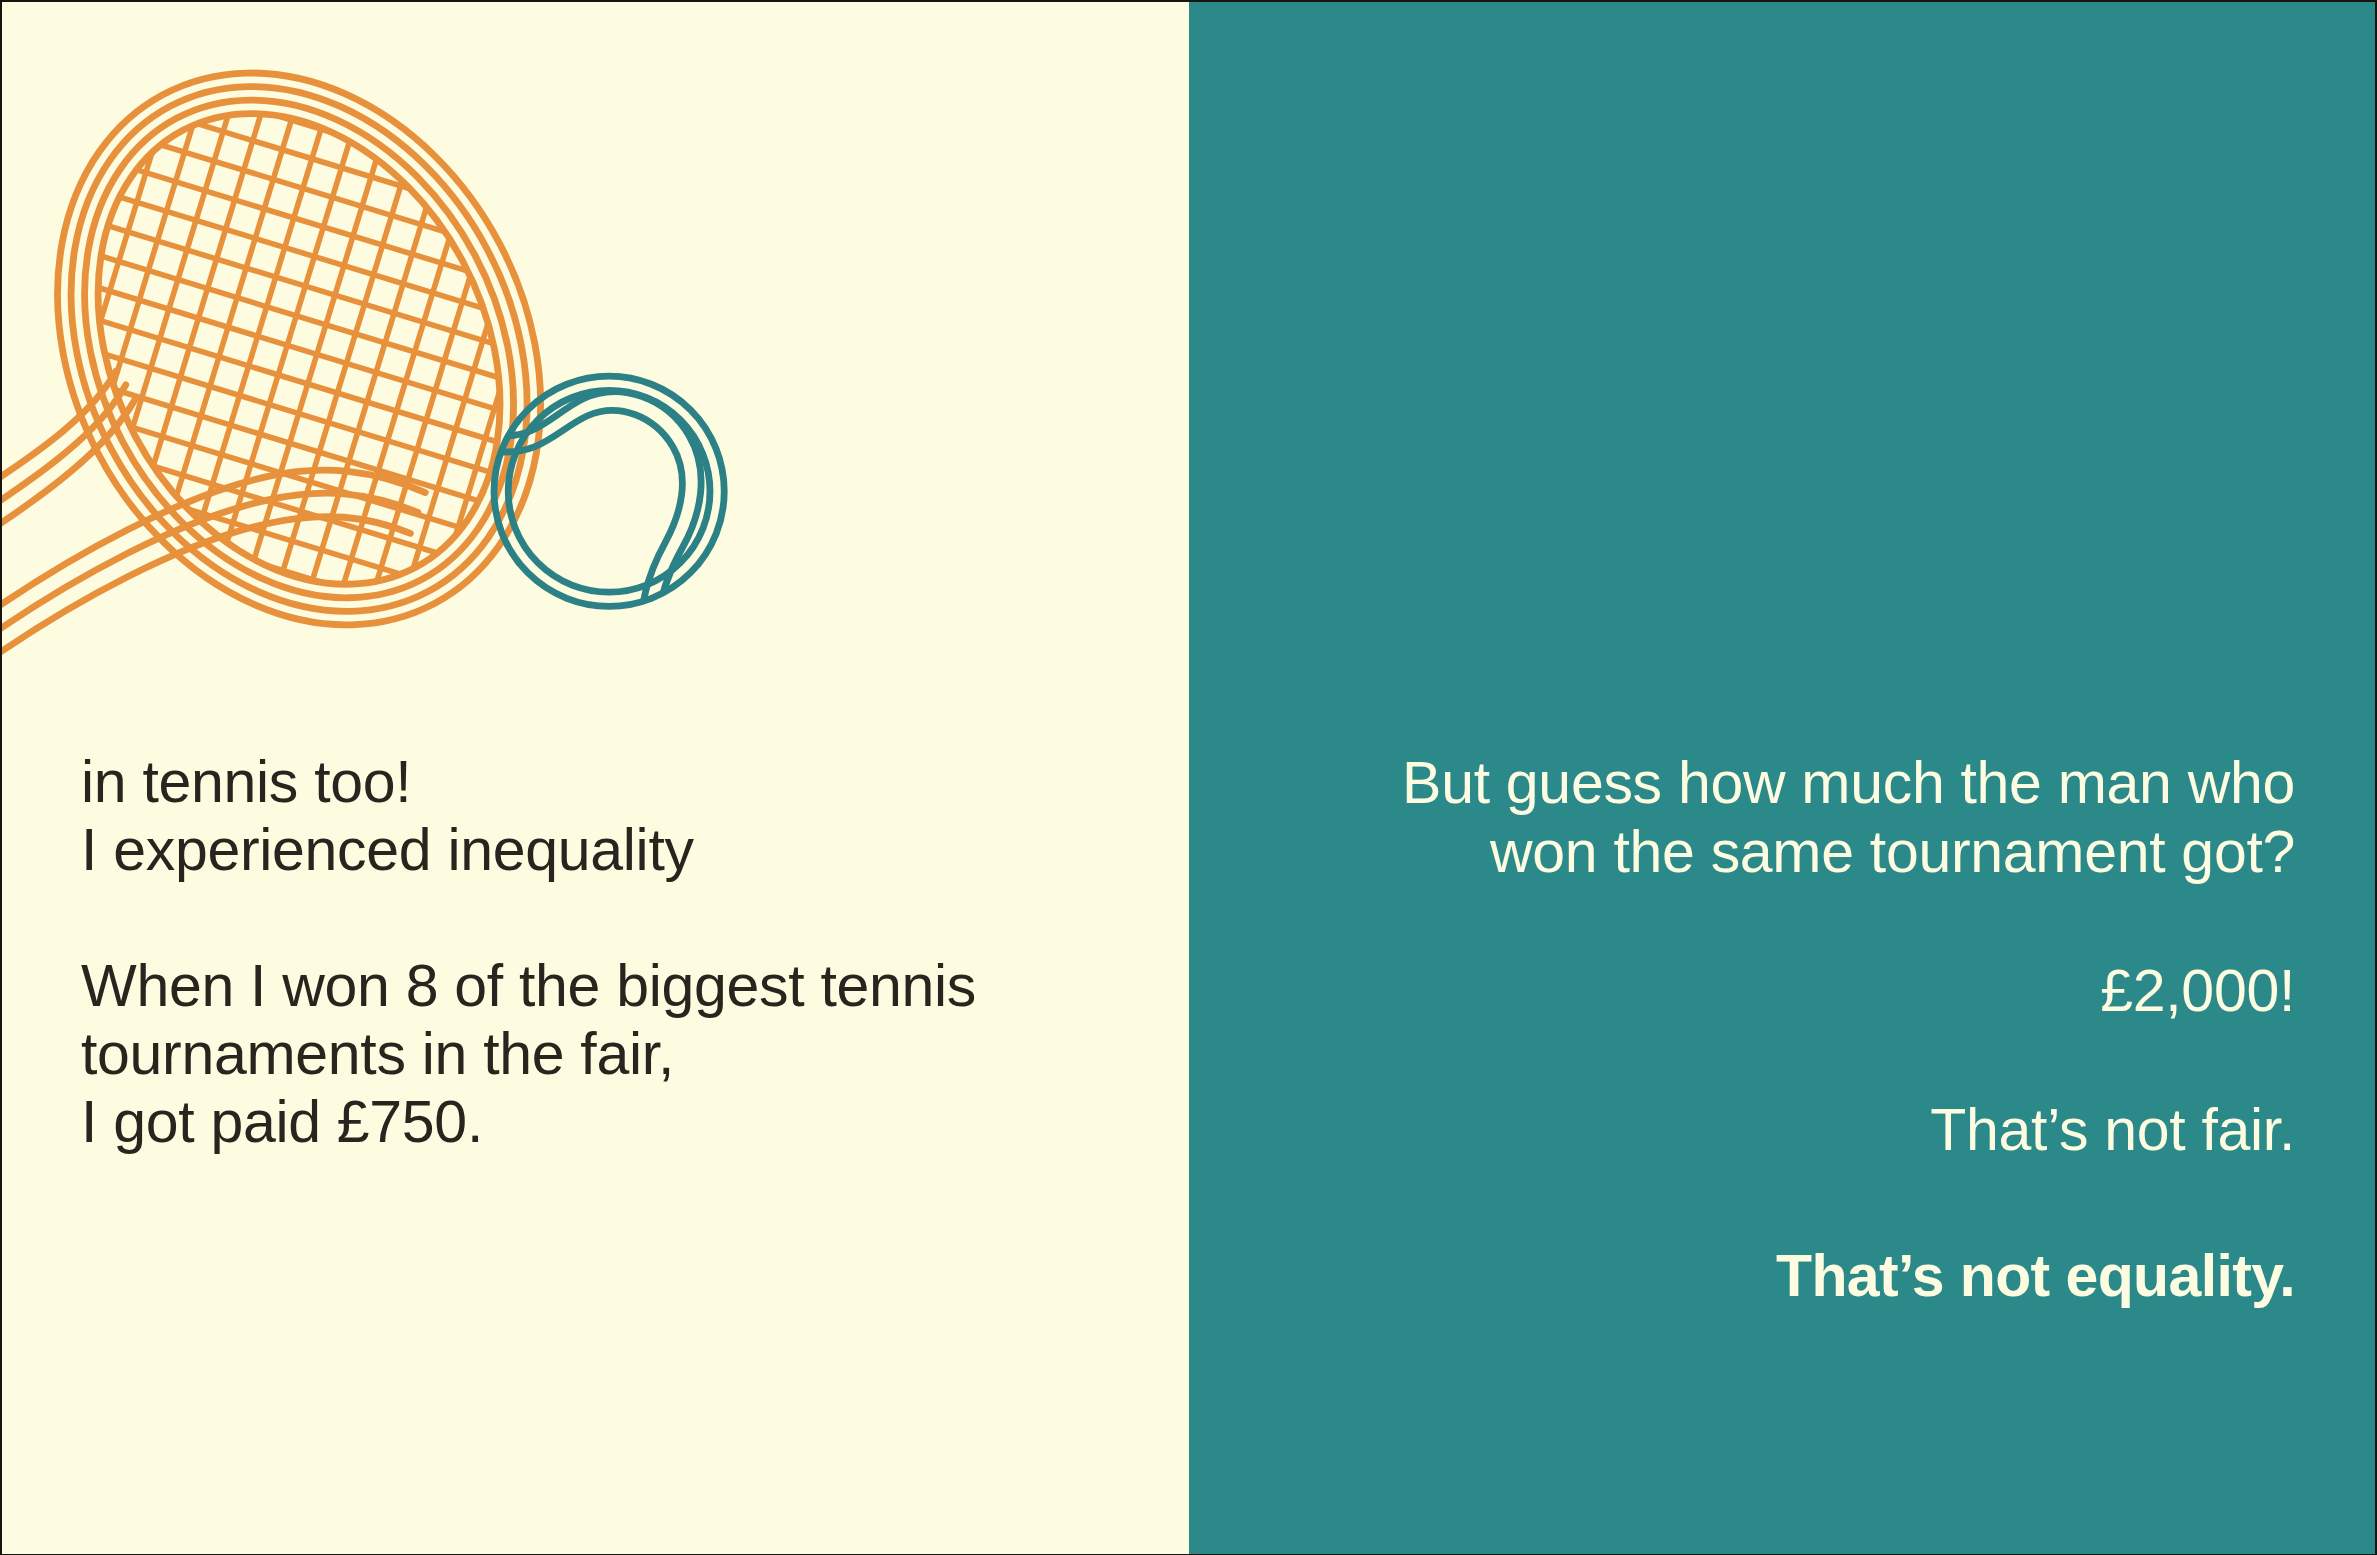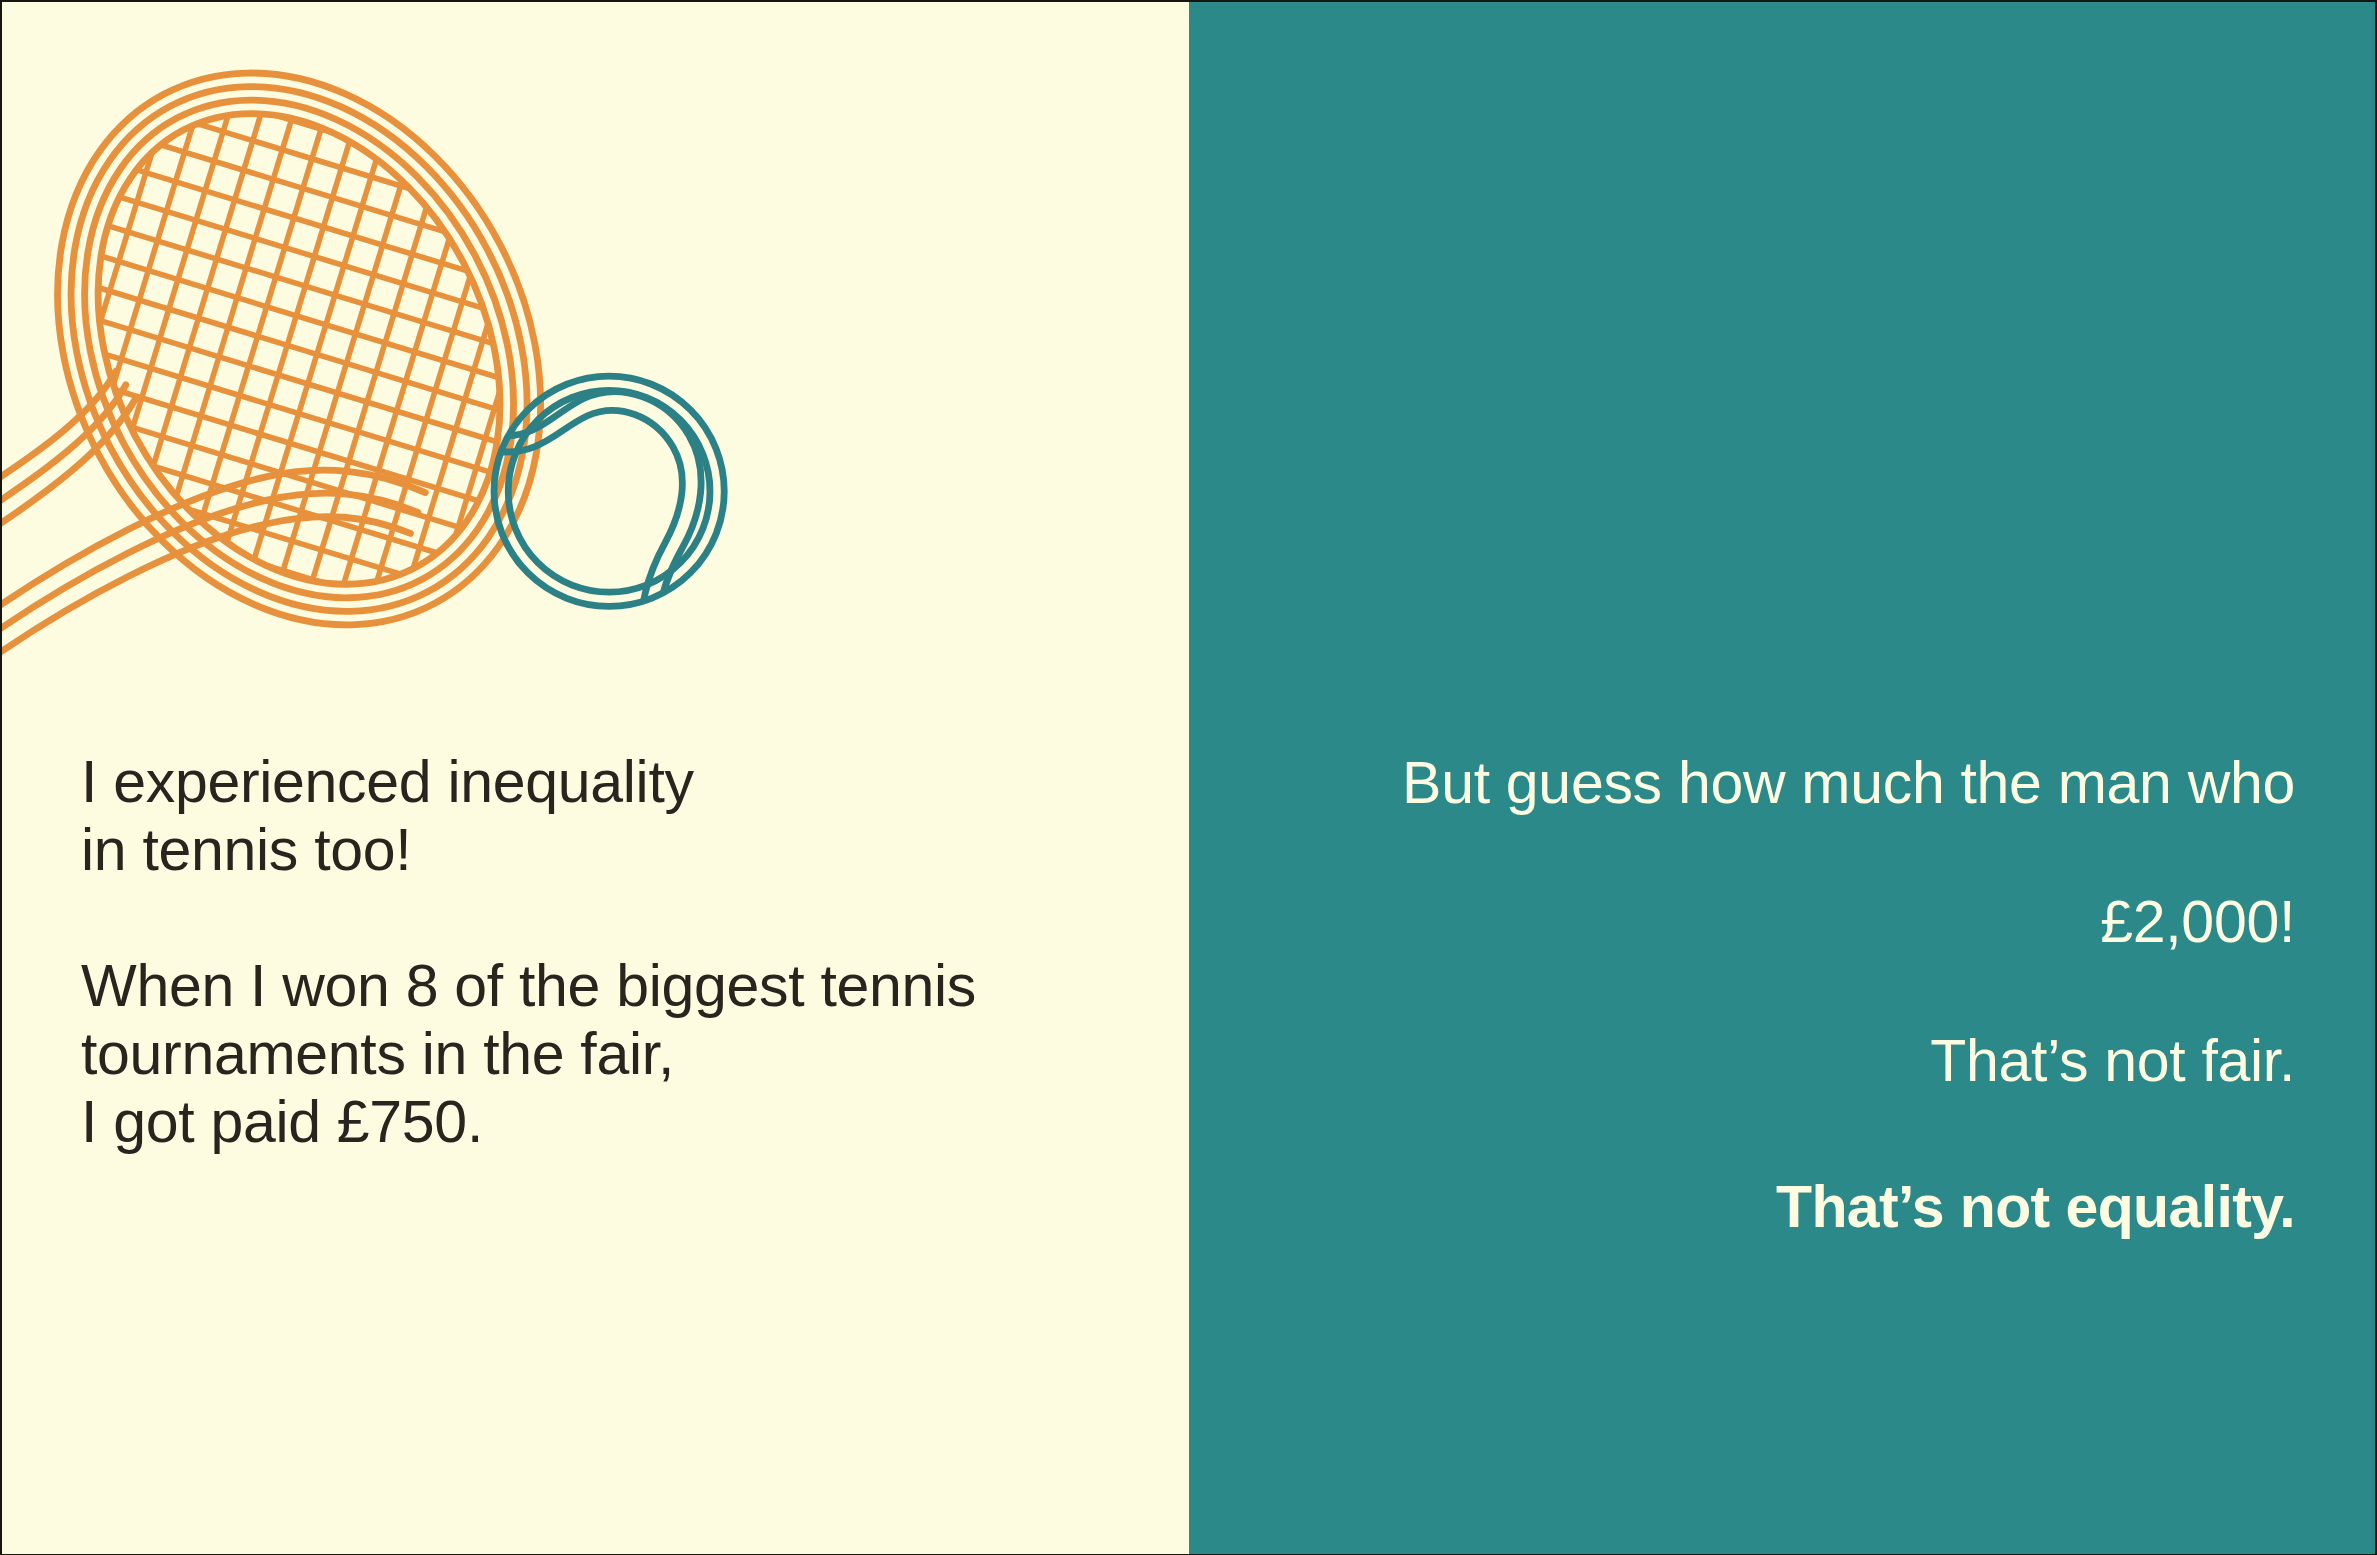--- a/index.html
+++ b/index.html
@@ -165,32 +165,33 @@
                    C 1145 760, 1128 830, 1100 880 C 1070 934, 1058 980, 1066 1010"></path>
           <path d="M 800 726 C 872 732, 898 690, 946 668 C 996 646, 1054 668, 1084 718
                    C 1112 766, 1098 824, 1072 872 C 1040 930, 1028 986, 1038 1018"></path>
 
           <path d="M 795 690 C 810 690, 812 690, 812 690"></path>
         </g>
       </svg>
     </div>
 
     <div class="left-text">
+      <p>in tennis too!</p>
       <p>I experienced inequality</p>
-      <p>in tennis too!</p>
       <div class="para-gap"></div>
       <p>When I won 8 of the biggest tennis</p>
       <p>tournaments in the fair,</p>
       <p>I got paid £750.</p>
     </div>
   </div>
 
   <div class="page-right">
     <div class="right-text">
       <p>But guess how much the man who</p>
+      <p>won the same tournament got?</p>
       <div class="gap-1"></div>
       <p>£2,000!</p>
       <div class="gap-2"></div>
       <p>That’s not fair.</p>
       <div class="gap-3"></div>
       <p class="emphasis">That’s not equality.</p>
     </div>
   </div>
 
 </div>

